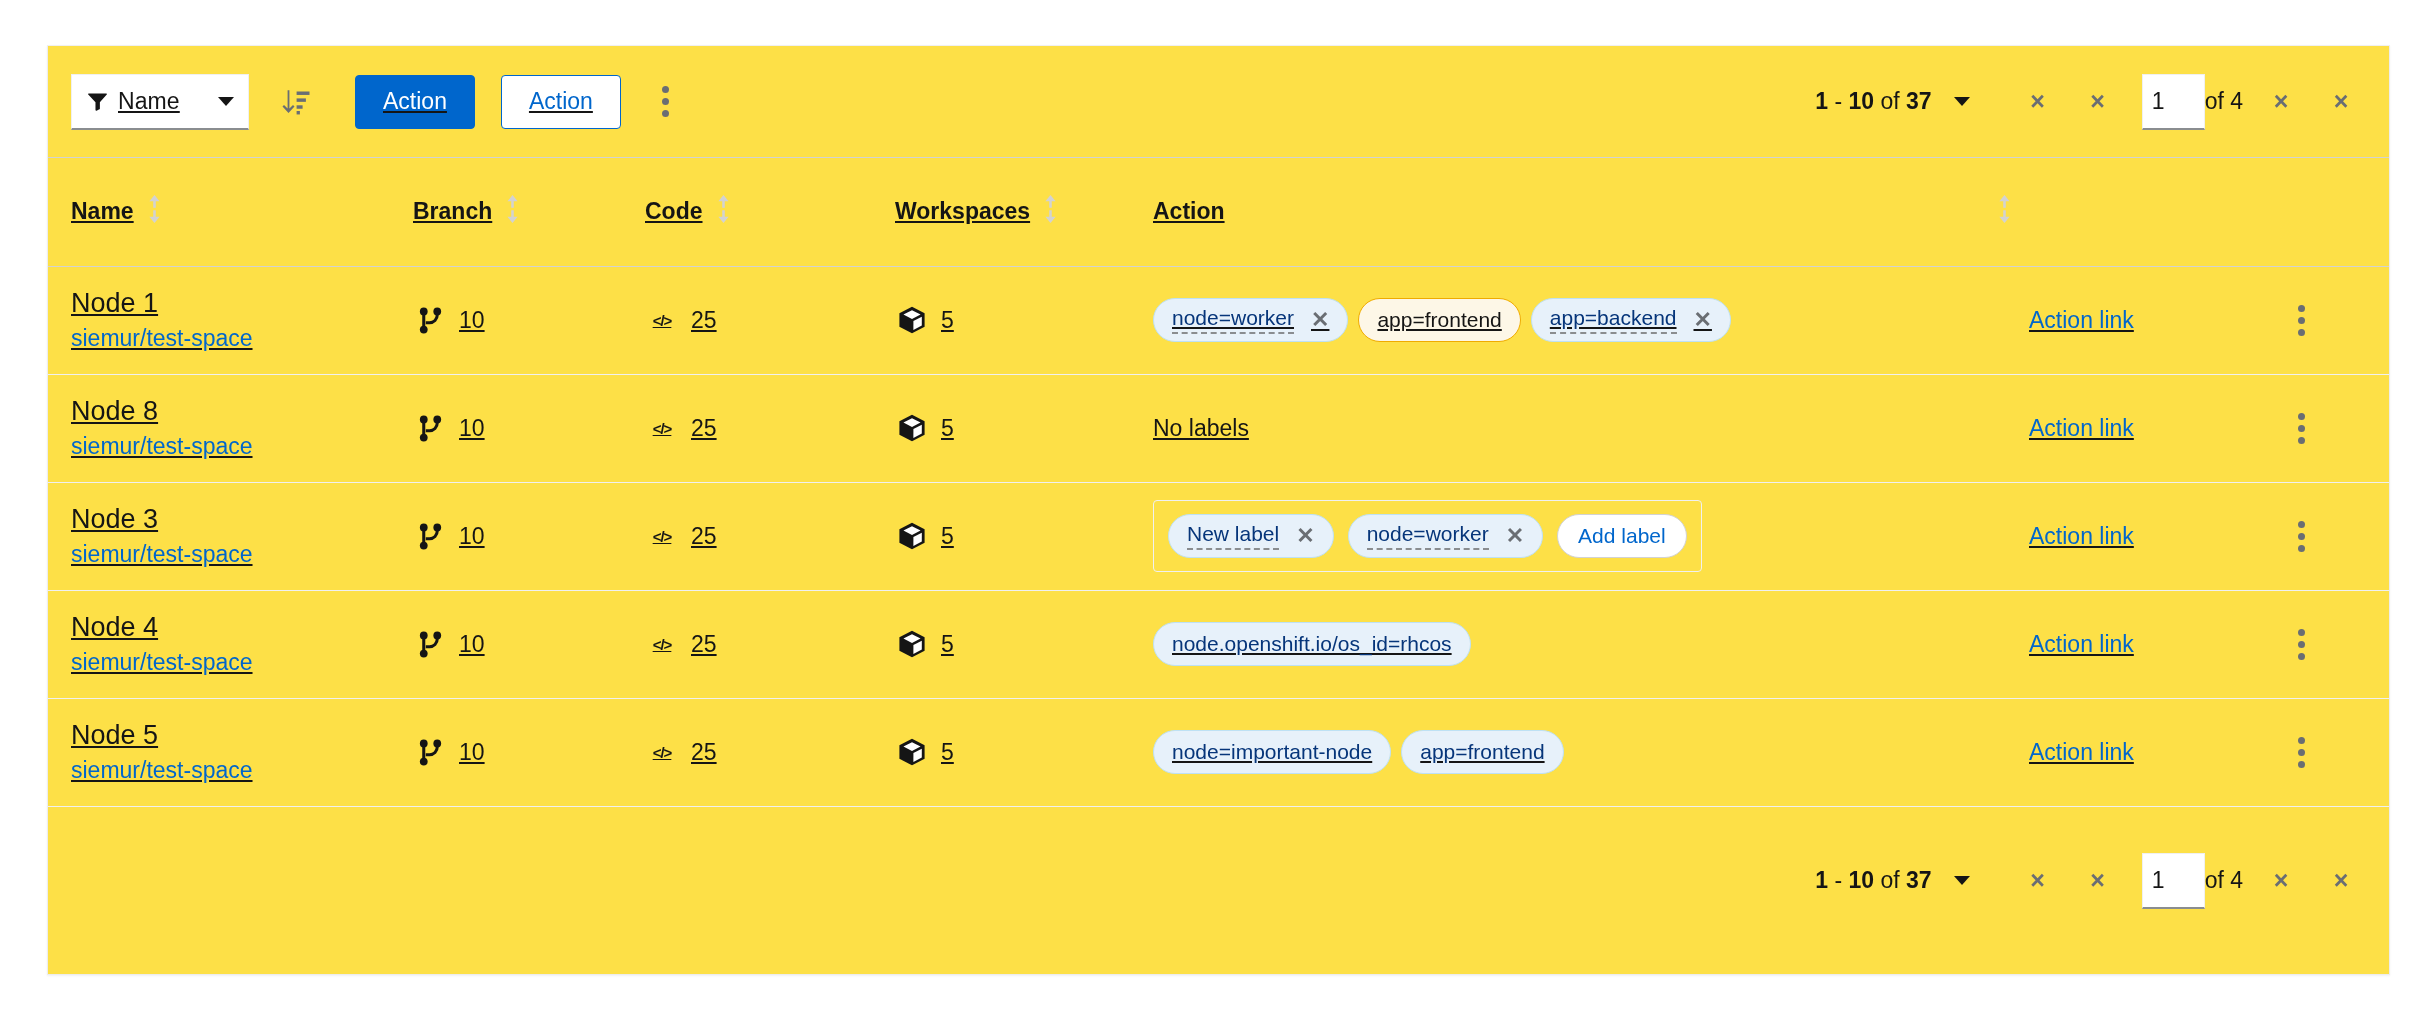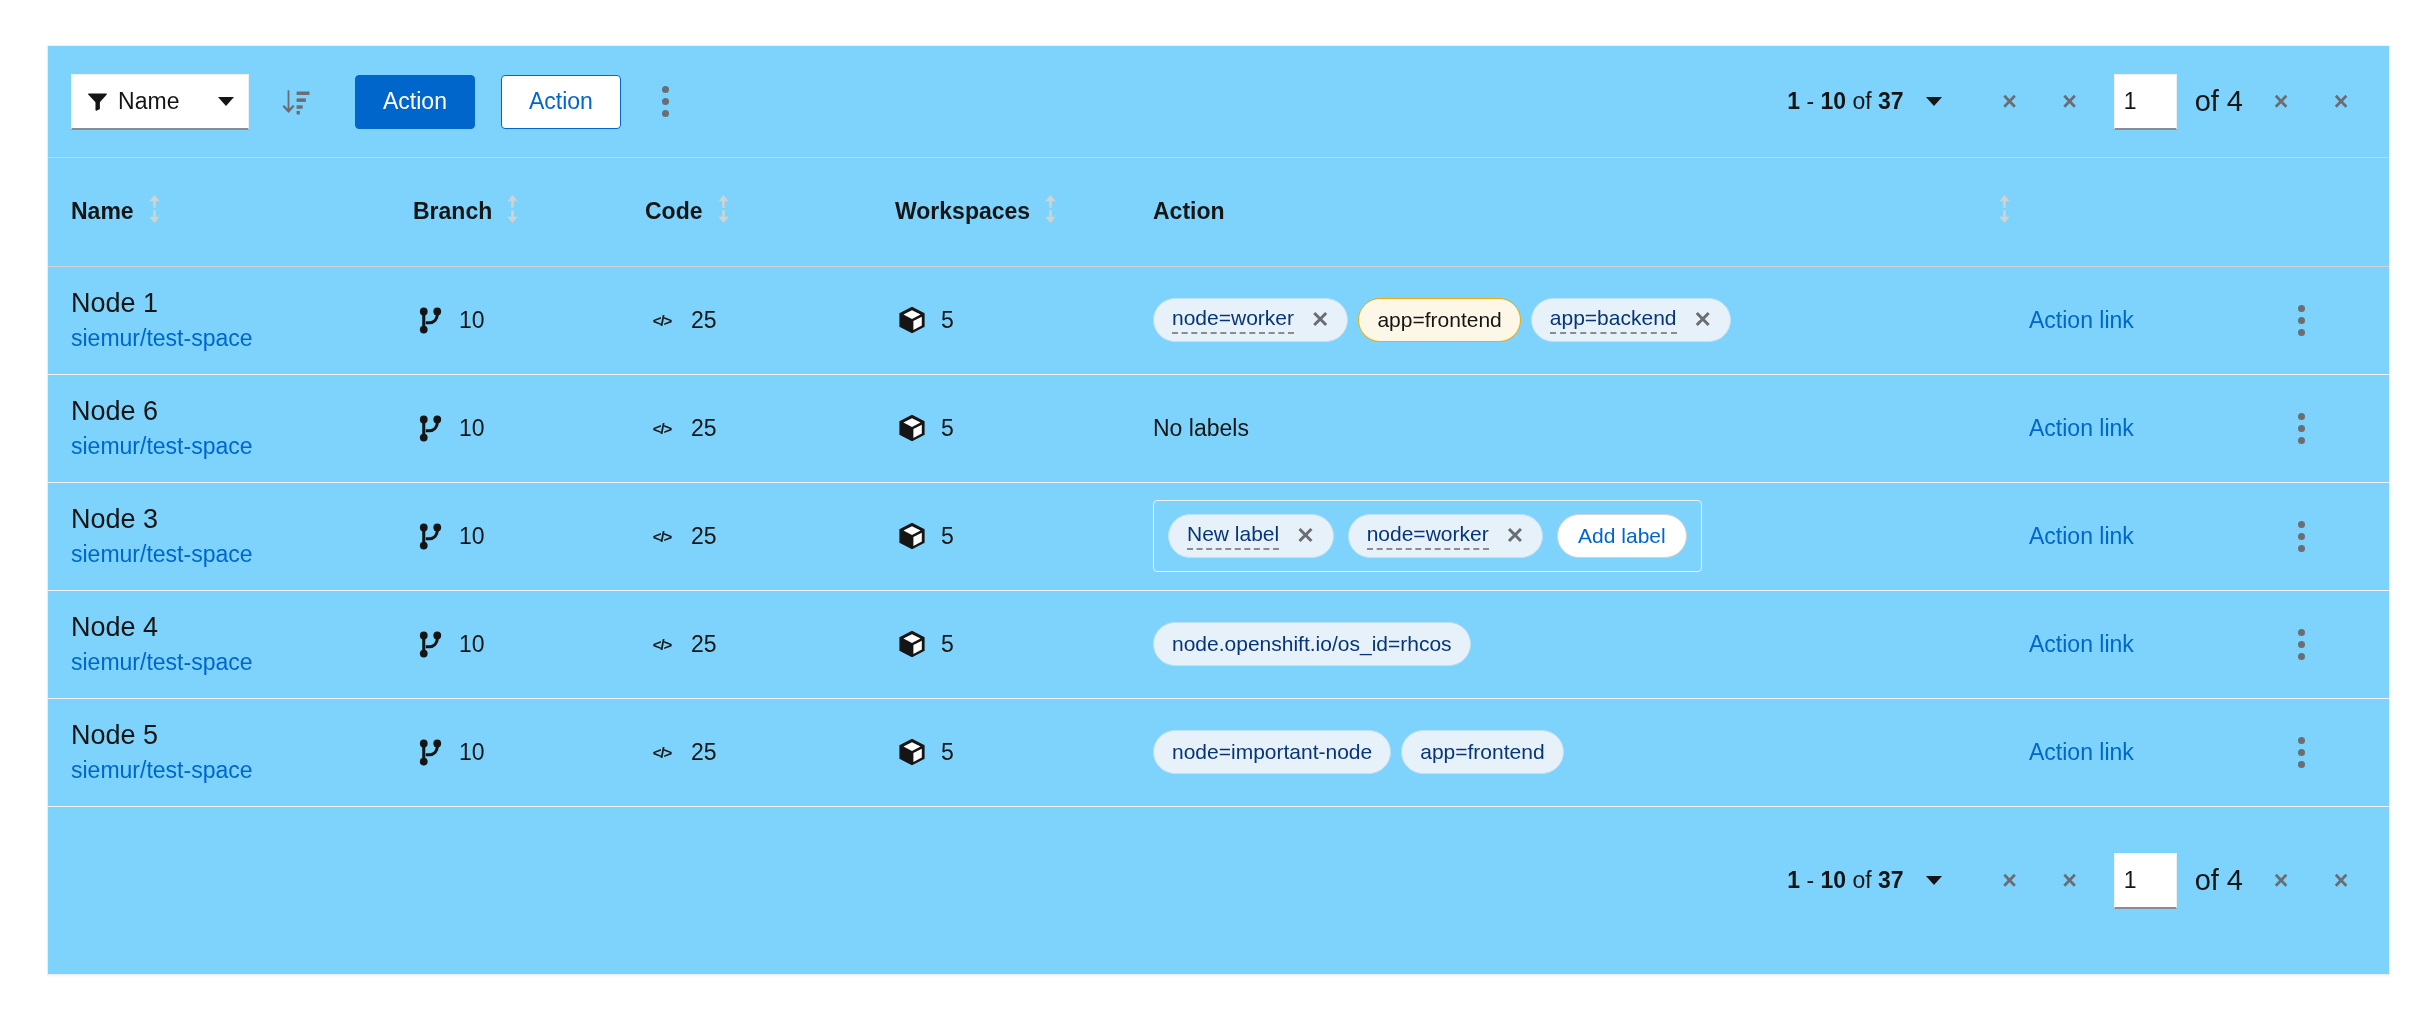--- a/index.html
+++ b/index.html
@@ -9,24 +9,25 @@
     background: #ffffff;
     font-family: "Liberation Sans", sans-serif;
     color: #151515;
     -webkit-font-smoothing: antialiased;
   }
 
   .card {
     position: absolute;
     left: 47px; top: 45px;
     width: 2343px; height: 930px;
-    background: #7dd3fc;
+    background: #fde047;
     border: 1px solid #ededed;
     border-top: 1px solid #f0f0f0;
     box-shadow: 0 1px 2px rgba(3,3,3,0.06);
+    text-decoration: underline;
   }
 
   
   .toolbar {
     position: relative;
     height: 112px;
     border-bottom: 1px solid #d2d2d2;
     display: flex;
     align-items: center;
     padding: 0 30px 0 23px;
@@ -110,21 +111,21 @@
   .pg-nav.first { margin-left: 46px; }
   .pg-input {
     width: 63px; height: 56px; margin-left: 22px;
     border: 1px solid #f0f0f0;
     border-bottom: 2px solid #8a8d90;
     background: #fff;
     font-size: 23px; color: #151515;
     padding: 0 9px;
     font-family: "Liberation Sans", sans-serif;
   }
-  .pg-of { font-size: 29px; color: #151515; margin-left: 18px; white-space: nowrap; }
+  .pg-of { font-size: 23px; color: #151515; white-space: nowrap; }
 
   
   table { width: 100%; border-collapse: collapse; table-layout: fixed; }
   thead th {
     text-align: left;
     font-size: 23px;
     font-weight: 700;
     color: #151515;
     padding: 0;
     height: 108px;
@@ -390,21 +391,21 @@
             <div class="row-kebab">
               <i></i>
               <i></i>
               <i></i>
             </div>
           </td>
         </tr>
         <tr>
           <td class="col-name">
             <div class="name-cell">
-              <span class="name-main">Node 6</span>
+              <span class="name-main">Node 8</span>
               <span class="name-link">siemur/test-space</span>
             </div>
           </td>
           <td class="col-branch">
             <div class="icon-num">
               <span class="glyph">
                 <svg viewBox="0 0 16 16" width="27" height="27">
                   <circle cx="4" cy="2.6" r="2.3" fill="#151515"></circle>
                   <circle cx="4" cy="13.4" r="2.3" fill="#151515"></circle>
                   <circle cx="12" cy="2.6" r="2.3" fill="#151515"></circle>

